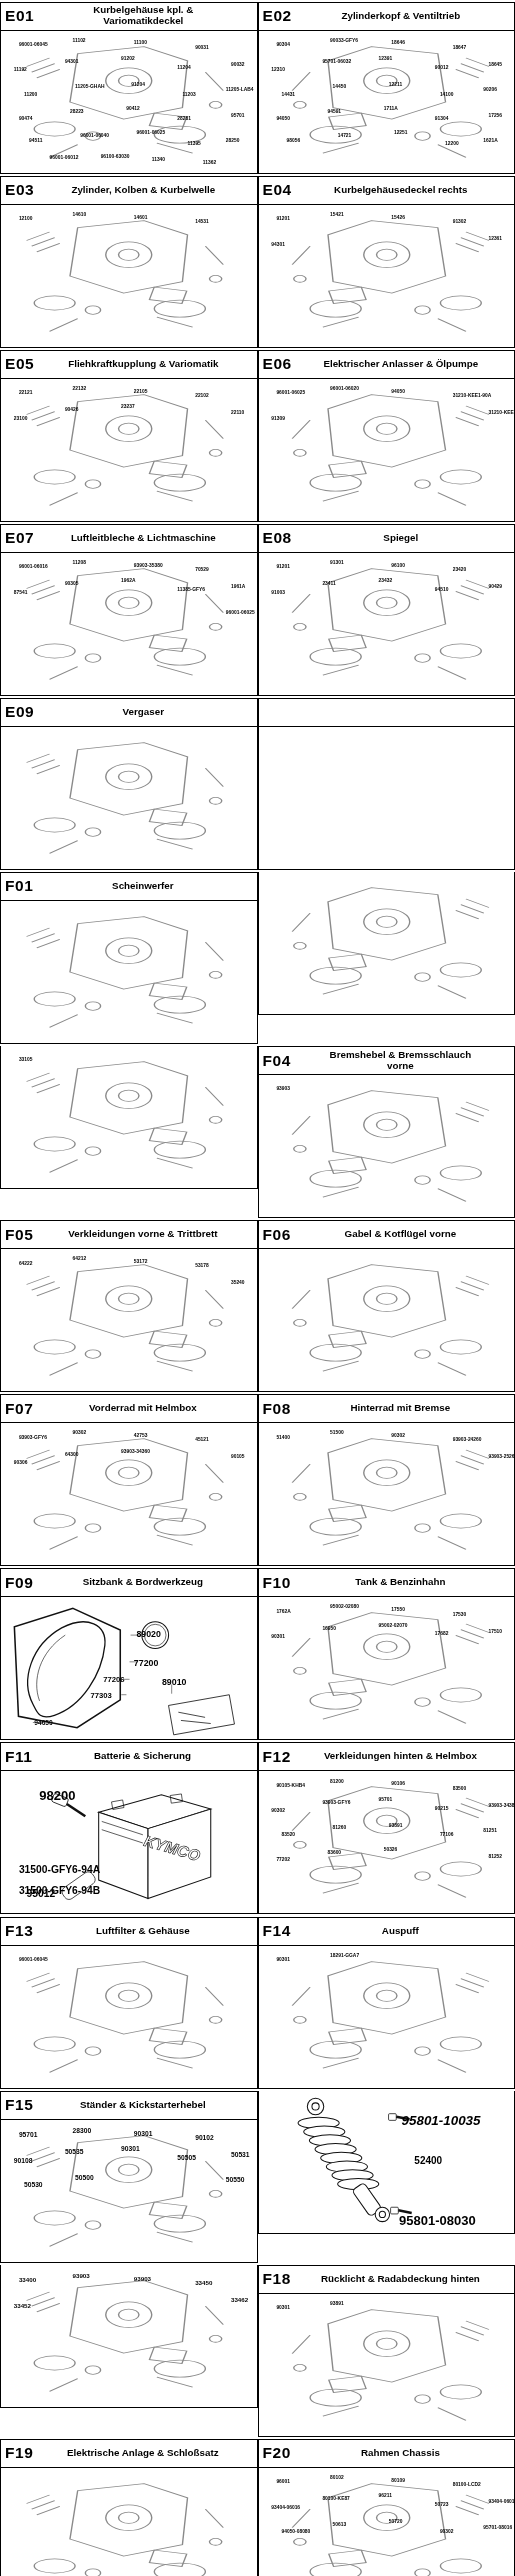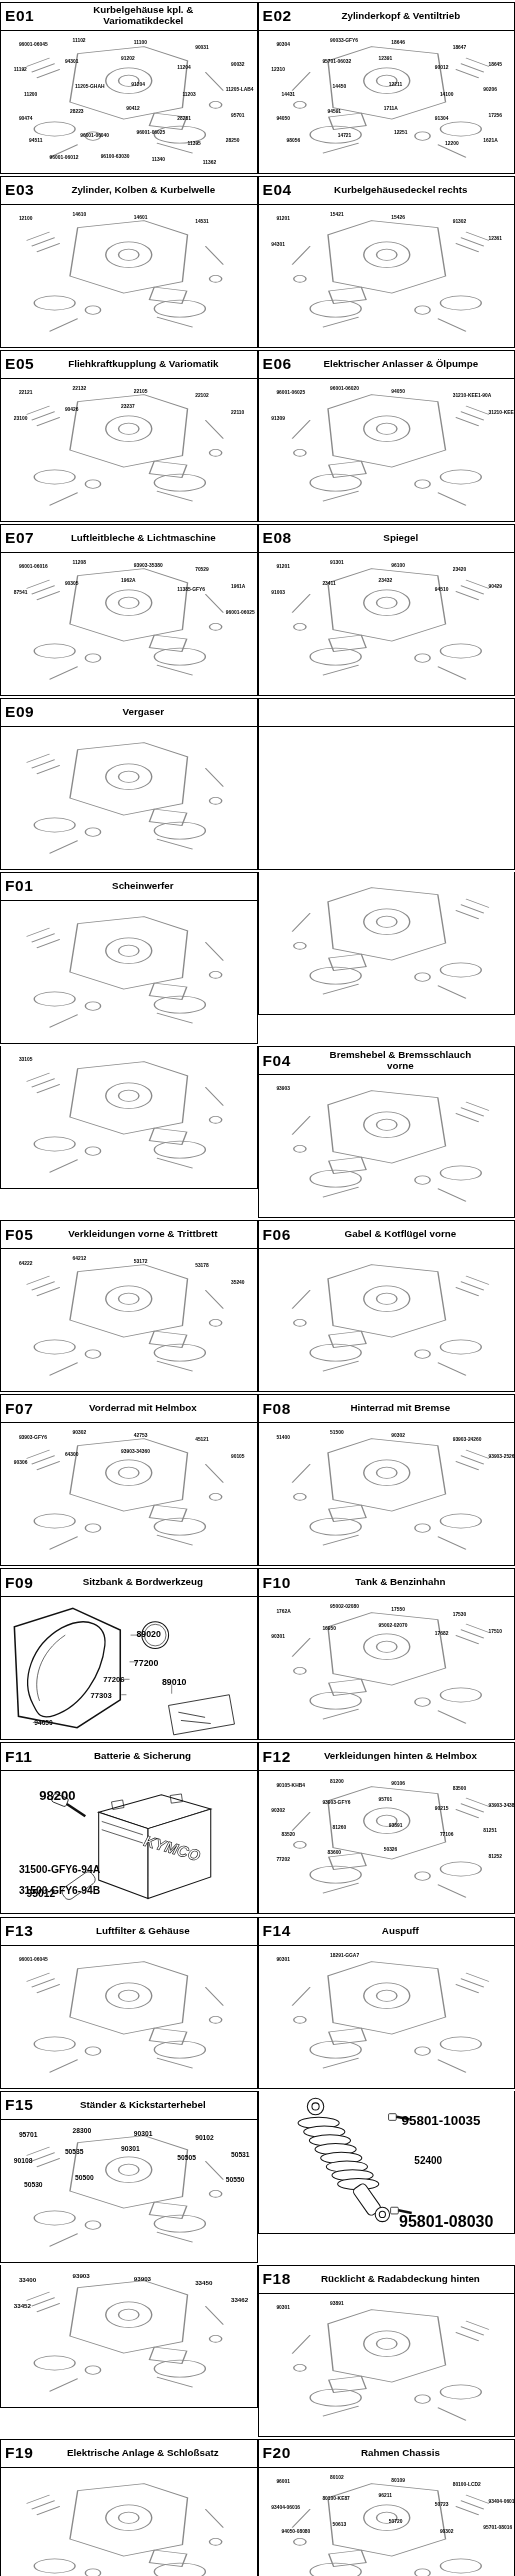--- a/index.html
+++ b/index.html
@@ -741,23 +741,23 @@
       <circle cx="240" cy="238" r="14"></circle>
                 <circle cx="240" cy="238" r="6"></circle>
     </g>
     <g fill="#fff" stroke="#111" stroke-width="1.5">
       <rect x="252" y="42" width="15" height="13" rx="2"></rect>
                 <path d="M267,48 l26,5" stroke-width="5"></path>
       <rect x="256" y="224" width="15" height="13" rx="2"></rect>
                 <path d="M271,230 l26,5" stroke-width="5"></path>
     </g>
             </svg>
-            <span class="biglabel" style="left: 56%; top: 16%; font-size: 13.4px;">95801-10035</span>
+            <span class="biglabel" style="left: 56%; top: 16%; font-size: 13.4px; font-style: italic;">95801-10035</span>
             <span class="biglabel" style="left: 61%; top: 45%; font-size: 10px;">52400</span>
-            <span class="biglabel" style="left: 55%; top: 86%; font-size: 16px;">95801-08030</span>
+            <span class="biglabel" style="left: 55%; top: 86%; font-size: 13px;">95801-08030</span>
           </div>
         </div>
       </div>
       <div class="row">
         <div class="cellwrap">
           <div class="content">
             <svg class="diag" viewBox="0 0 100 100" preserveAspectRatio="none">
     <g fill="none" stroke="#8a8a8a" stroke-width="0.55">
       <polygon points="30,16 56,11 73,21 71,54 48,62 27,50"></polygon>
       <circle cx="50" cy="35" r="9"></circle>

